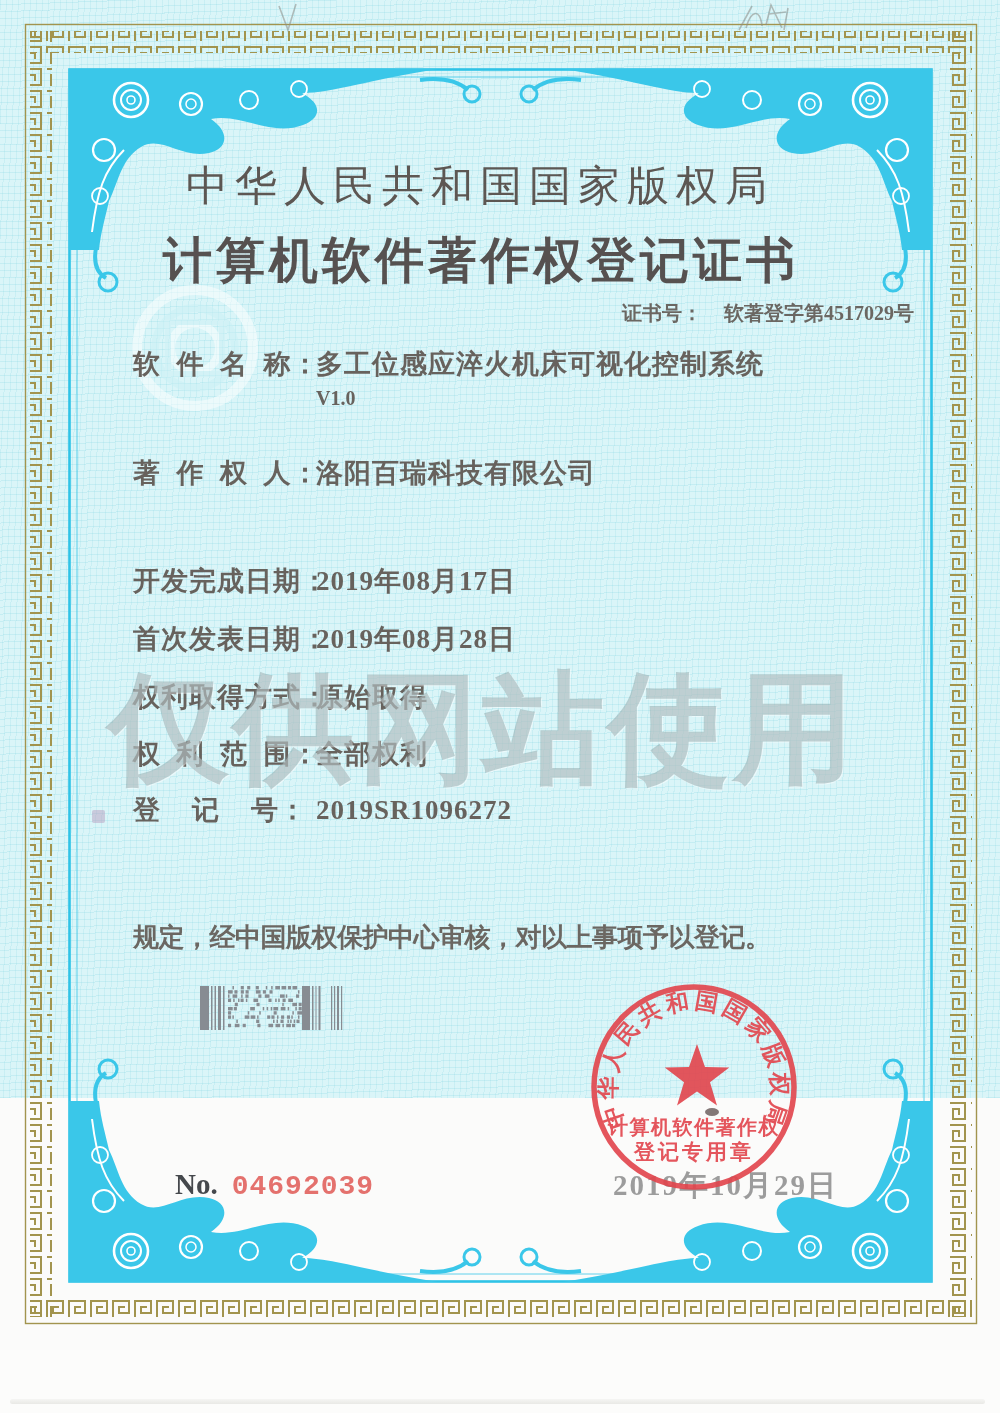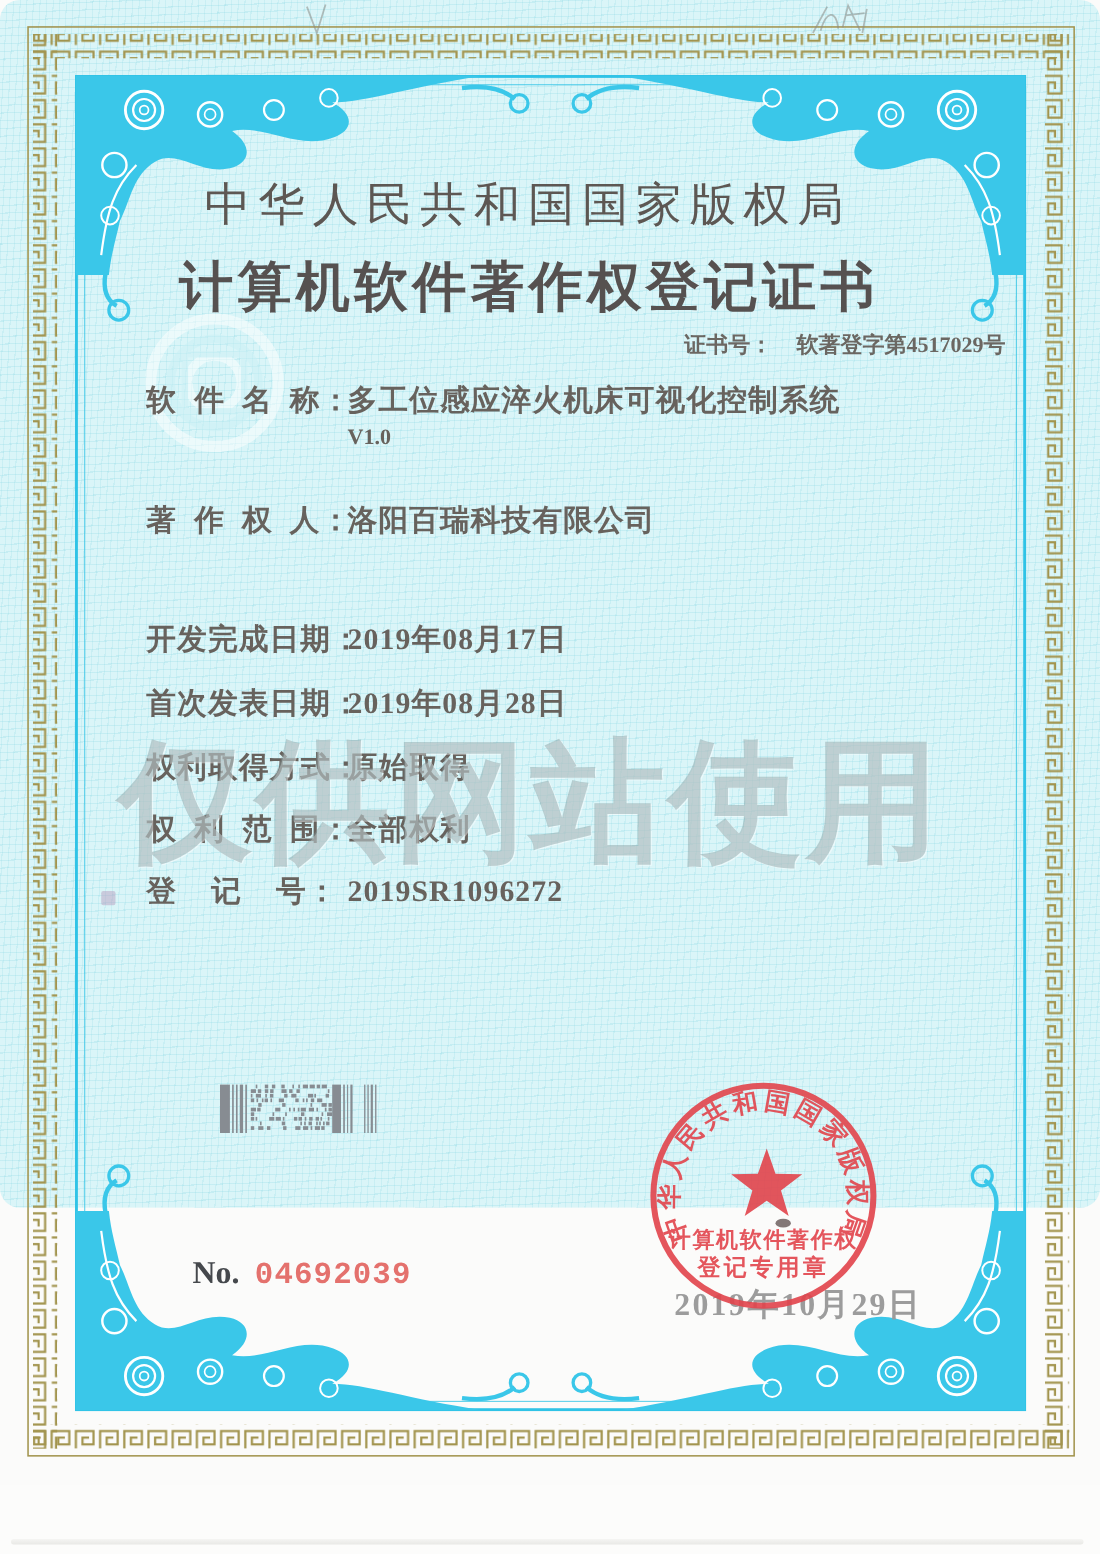--- a/index.html
+++ b/index.html
@@ -7,21 +7,20 @@
     width:1000px;height:1413px;position:relative;overflow:hidden;
     background:#fbfbfa;
     font-family:"Liberation Serif","DejaVu Serif",serif;
   }
   .paper{
     position:absolute;left:0;top:0;width:1000px;height:1098px;
     background:
       repeating-linear-gradient(93deg, rgba(110,205,220,.16) 0 1px, rgba(255,255,255,0) 1px 6px),
       repeating-linear-gradient(-2deg, rgba(110,205,220,.20) 0 1px, rgba(255,255,255,0) 1px 7px),
       #daf5f8;
-    border-radius: 18px;
   }
   .border-svg{position:absolute;left:0;top:0;}
   .abs{position:absolute;white-space:pre;font-weight:bold;}
   .issuer{
     left:0;top:158px;width:960px;text-align:center;
     font-size:42px;letter-spacing:7px;color:#5d5753;font-weight:normal;
   }
   .cert-title{
     left:0;top:228px;width:962px;text-align:center;
     font-size:49px;letter-spacing:4px;color:#565150;font-weight:bold;
@@ -35,21 +34,21 @@
   .watermark{
     left:108px;top:648px;font-size:121px;font-weight:bold;
     font-family:"Liberation Sans","DejaVu Sans",sans-serif;
     color:rgba(128,150,152,.42);letter-spacing:4px;
     text-shadow:1px 1px 0 rgba(255,255,255,.45);
     z-index:5;
   }
   .issue-date{
     left:613px;top:1166px;font-size:29px;color:#9c9c9c;letter-spacing:2px;z-index:6;
   }
-  .serial{left:175px;top:1141px;font-size:29px;color:#45484c;z-index:6;}
+  .serial{left:175px;top:1168px;font-size:29px;color:#45484c;z-index:6;}
   .serial .num{
     font-family:"Liberation Mono","DejaVu Sans Mono",monospace;
     color:#e4716d;letter-spacing:1px;margin-left:14px;font-size:28px;
   }
   .seal{position:absolute;left:585px;top:978px;z-index:8;opacity:.9;}
   .barcode{position:absolute;left:200px;top:984px;z-index:4;}
   .page-bottom{
     position:absolute;left:0;top:1350px;width:1000px;height:63px;background:#fcfcfb;
   }
   .edge-shadow{
@@ -132,20 +131,21 @@
 
   <div class="abs row" style="top:346px"><span class="lab">软  件  名  称：</span><span class="val">多工位感应淬火机床可视化控制系统</span></div>
   <div class="abs version" style="top:387px">V1.0</div>
   <div class="abs row" style="top:455px"><span class="lab">著  作  权  人：</span><span class="val">洛阳百瑞科技有限公司</span></div>
   <div class="abs row" style="top:563px"><span class="lab">开发完成日期：</span><span class="val">2019年08月17日</span></div>
   <div class="abs row" style="top:621px"><span class="lab">首次发表日期：</span><span class="val">2019年08月28日</span></div>
   <div class="abs row" style="top:679px"><span class="lab">权利取得方式：</span><span class="val">原始取得</span></div>
   <div class="abs row" style="top:736px"><span class="lab">权  利  范  围：</span><span class="val">全部权利</span></div>
   <div class="abs row" style="top:792px"><span class="lab">登    记    号：</span><span class="val">2019SR1096272</span></div>
 
+  <div class="abs statement" style="left:133px;top:920px">规定，经中国版权保护中心审核，对以上事项予以登记。</div>
 
   <div class="abs watermark">仅供网站使用</div>
 
   <svg class="barcode" id="barcode-svg" width="146" height="48" viewBox="0 0 146 48">
       <rect x="0" y="2" width="9" height="44" fill="#878c92"></rect>
       <rect x="11" y="2" width="1.5" height="44" fill="#878c92"></rect>
       <rect x="14.5" y="2" width="1.5" height="44" fill="#878c92"></rect>
       <rect x="18" y="2" width="3" height="44" fill="#878c92"></rect>
       <rect x="23" y="2" width="1.5" height="44" fill="#878c92"></rect>
       <rect x="32.44642489711934" y="2" width="1.5" height="3.4" fill="#878c92"></rect>

